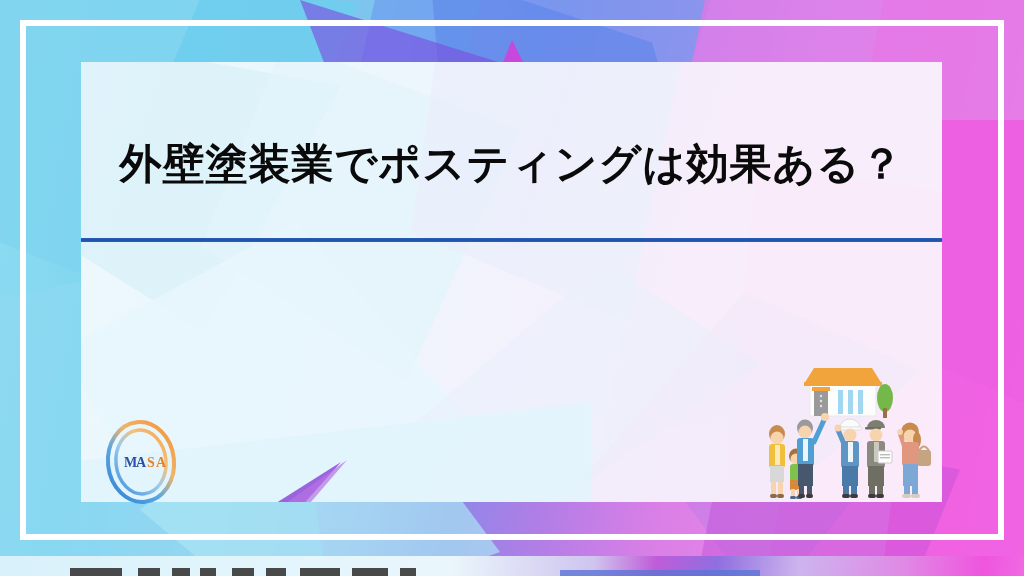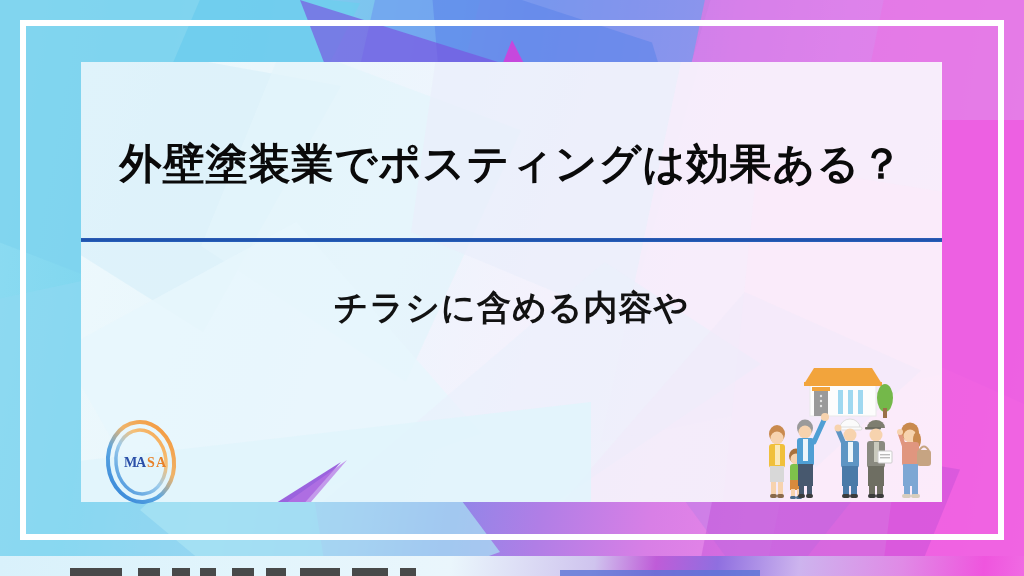--- a/index.html
+++ b/index.html
@@ -265,21 +265,20 @@
     <div class="panel-shape p11"></div>
   </div>
 
   <div class="white-frame"></div>
 
   <div class="title-main">外壁塗装業でポスティングは効果ある？</div>
 
   <div class="title-rule"></div>
 
   <div class="subtitle">
-    <span class="sline">チラシに含める内容や</span>
   </div>
 
   <div class="logo">
     <svg width="106" height="92" viewBox="0 0 106 92" xmlns="http://www.w3.org/2000/svg">
       <defs>
         <linearGradient id="ringGradA" x1="0" y1="1" x2="1" y2="0">
           <stop offset="0%" stop-color="#2f7fd6"></stop>
           <stop offset="38%" stop-color="#5aa6e2"></stop>
           <stop offset="62%" stop-color="#f0b469"></stop>
           <stop offset="100%" stop-color="#f59133"></stop>

